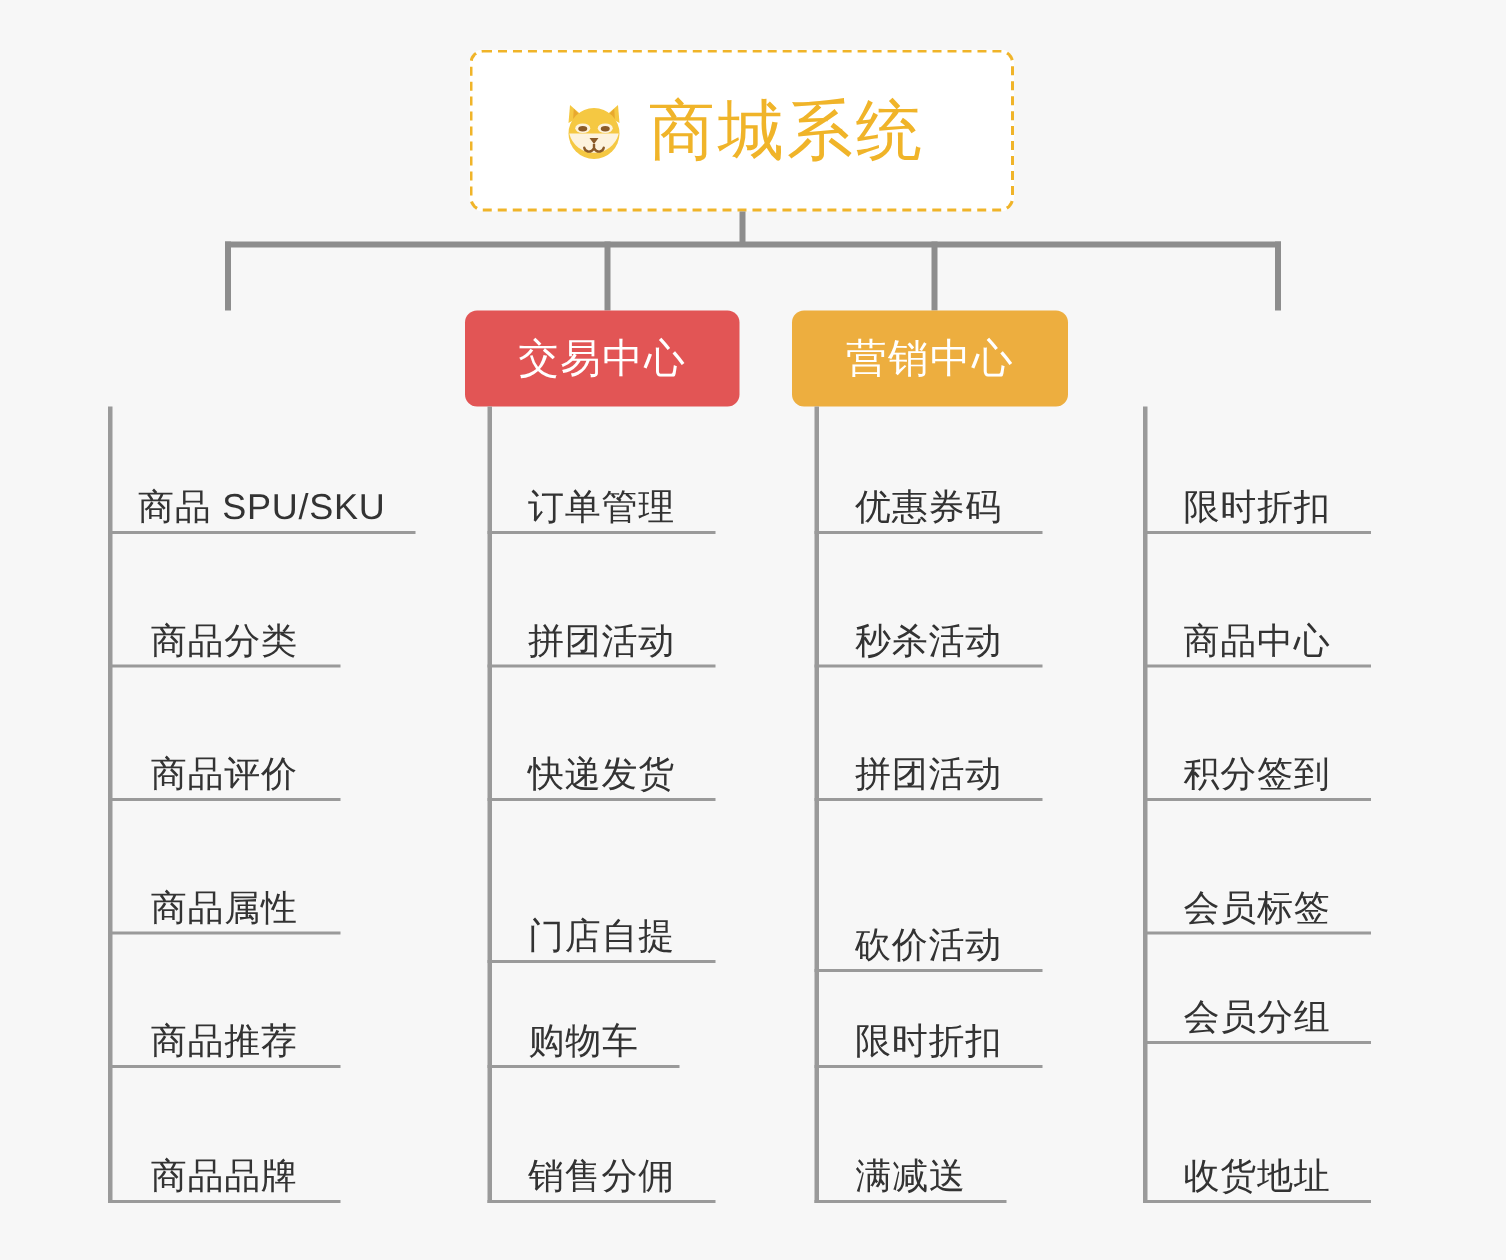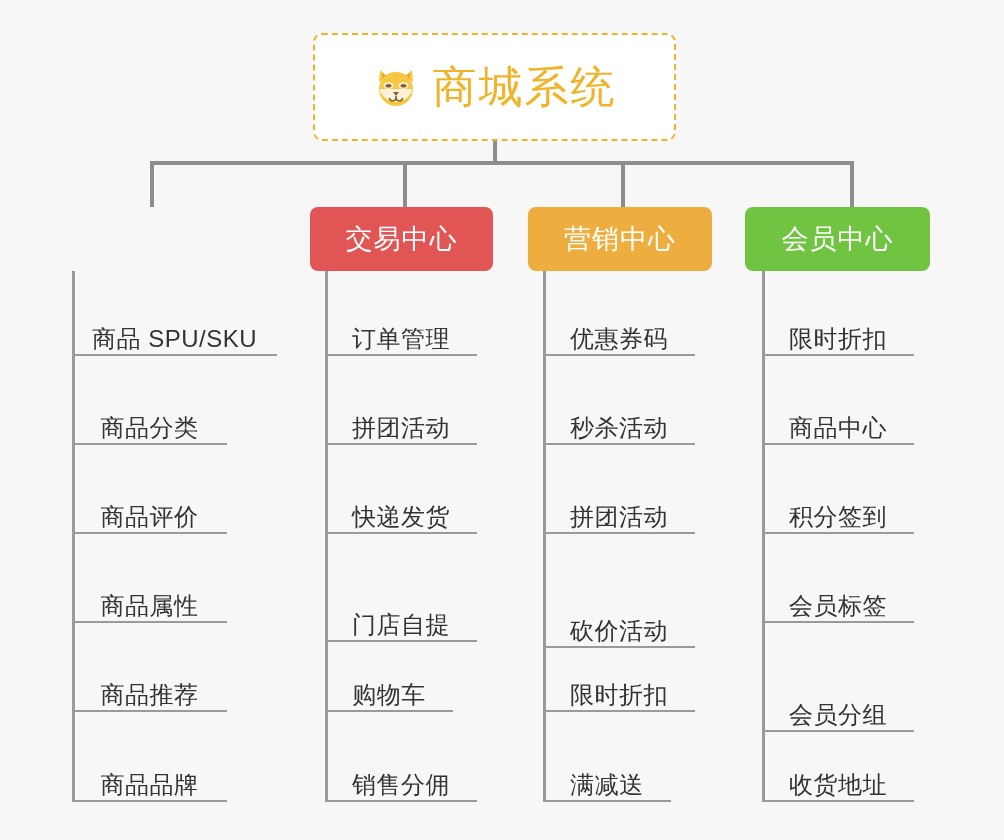--- a/index.html
+++ b/index.html
@@ -165,21 +165,21 @@
     <div class="leaf-item" style="top: 441px; width: 155px; height: 90px; border-bottom-color: rgb(154, 154, 154);">
         <span class="leaf-label">商品品牌</span>
       </div>
   </div>
 
   <div class="cat-box" style="left: 310px; width: 183px; background: rgb(226, 85, 85);">
     <span>交易中心</span>
   </div>
   <div class="leaf-col" style="left:325px;">
     <div class="leaf-trunk" style="height: 531px; background: rgb(154, 154, 154);"></div>
-    <div class="leaf-item" style="top: 0px; width: 152px; height: 85px; border-bottom-color: rgb(154, 154, 154);">
+    <div class="leaf-item" style="top: 12px; width: 152px; height: 73px; border-bottom-color: rgb(154, 154, 154);">
         <span class="leaf-label">订单管理</span>
       </div>
     <div class="leaf-item" style="top: 85px; width: 152px; height: 89px; border-bottom-color: rgb(154, 154, 154);">
         <span class="leaf-label">拼团活动</span>
       </div>
     <div class="leaf-item" style="top: 174px; width: 152px; height: 89px; border-bottom-color: rgb(154, 154, 154);">
         <span class="leaf-label">快递发货</span>
       </div>
     <div class="leaf-item" style="top: 263px; width: 152px; height: 108px; border-bottom-color: rgb(154, 154, 154); text-align: right;">
         <span class="leaf-label">门店自提</span>
@@ -210,38 +210,35 @@
         <span class="leaf-label">砍价活动</span>
       </div>
     <div class="leaf-item" style="top: 352px; width: 152px; height: 89px; border-bottom-color: rgb(154, 154, 154);">
         <span class="leaf-label">限时折扣</span>
       </div>
     <div class="leaf-item" style="top: 441px; width: 128px; height: 90px; border-bottom-color: rgb(154, 154, 154);">
         <span class="leaf-label">满减送</span>
       </div>
   </div>
 
-  <div class="cat-box" style="left: 745px; width: 185px; background: rgb(113, 195, 66);">
-    <span>会员中心</span>
-  </div>
   <div class="leaf-col" style="left:762px;">
     <div class="leaf-trunk" style="height: 531px; background: rgb(154, 154, 154);"></div>
     <div class="leaf-item" style="top: 0px; width: 152px; height: 85px; border-bottom-color: rgb(154, 154, 154);">
         <span class="leaf-label">限时折扣</span>
       </div>
     <div class="leaf-item" style="top: 85px; width: 152px; height: 89px; border-bottom-color: rgb(154, 154, 154);">
         <span class="leaf-label">商品中心</span>
       </div>
     <div class="leaf-item" style="top: 174px; width: 152px; height: 89px; border-bottom-color: rgb(154, 154, 154);">
         <span class="leaf-label">积分签到</span>
       </div>
     <div class="leaf-item" style="top: 263px; width: 152px; height: 89px; border-bottom-color: rgb(154, 154, 154);">
         <span class="leaf-label">会员标签</span>
       </div>
-    <div class="leaf-item" style="top: 372px; width: 152px; height: 89px; border-bottom-color: rgb(154, 154, 154);">
+    <div class="leaf-item" style="top: 336px; width: 152px; height: 89px; border-bottom-color: rgb(154, 154, 154);">
         <span class="leaf-label">会员分组</span>
       </div>
     <div class="leaf-item" style="top: 441px; width: 152px; height: 90px; border-bottom-color: rgb(154, 154, 154);">
         <span class="leaf-label">收货地址</span>
       </div>
   </div>
 
 </div>
 
 </body></html>

